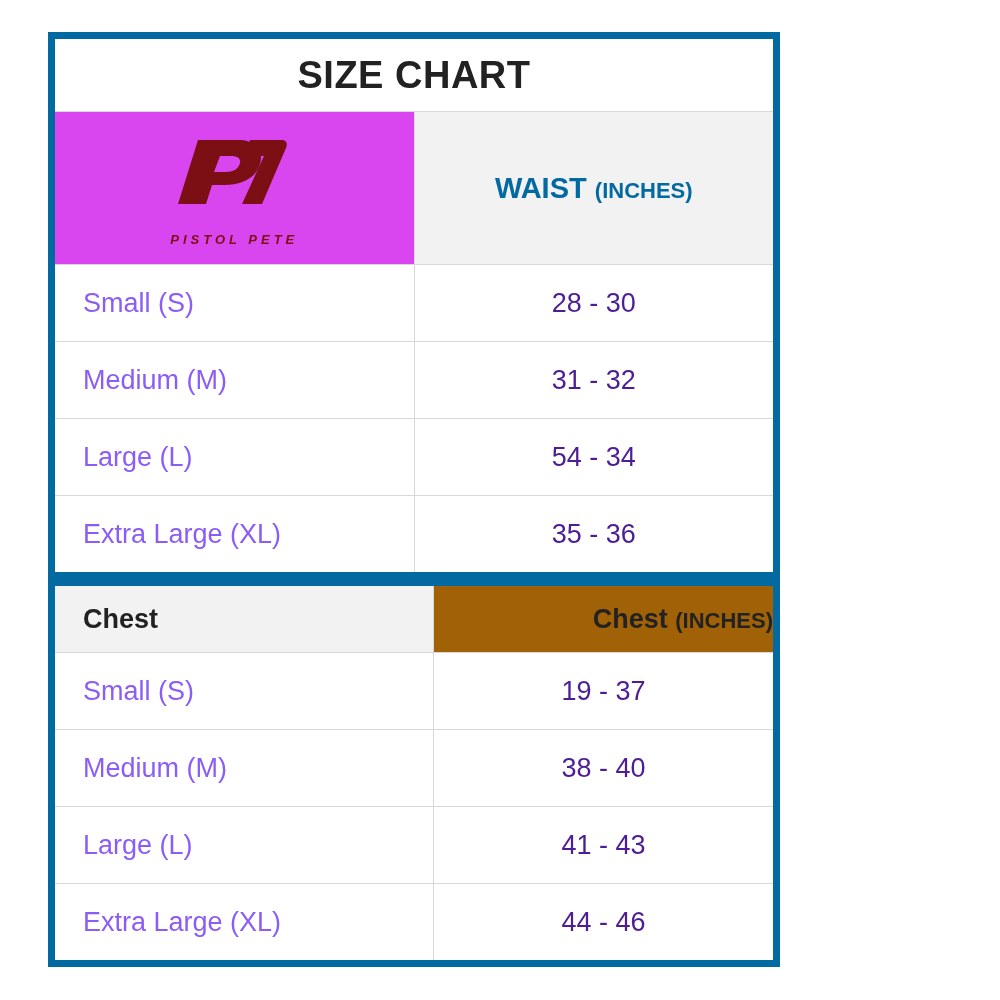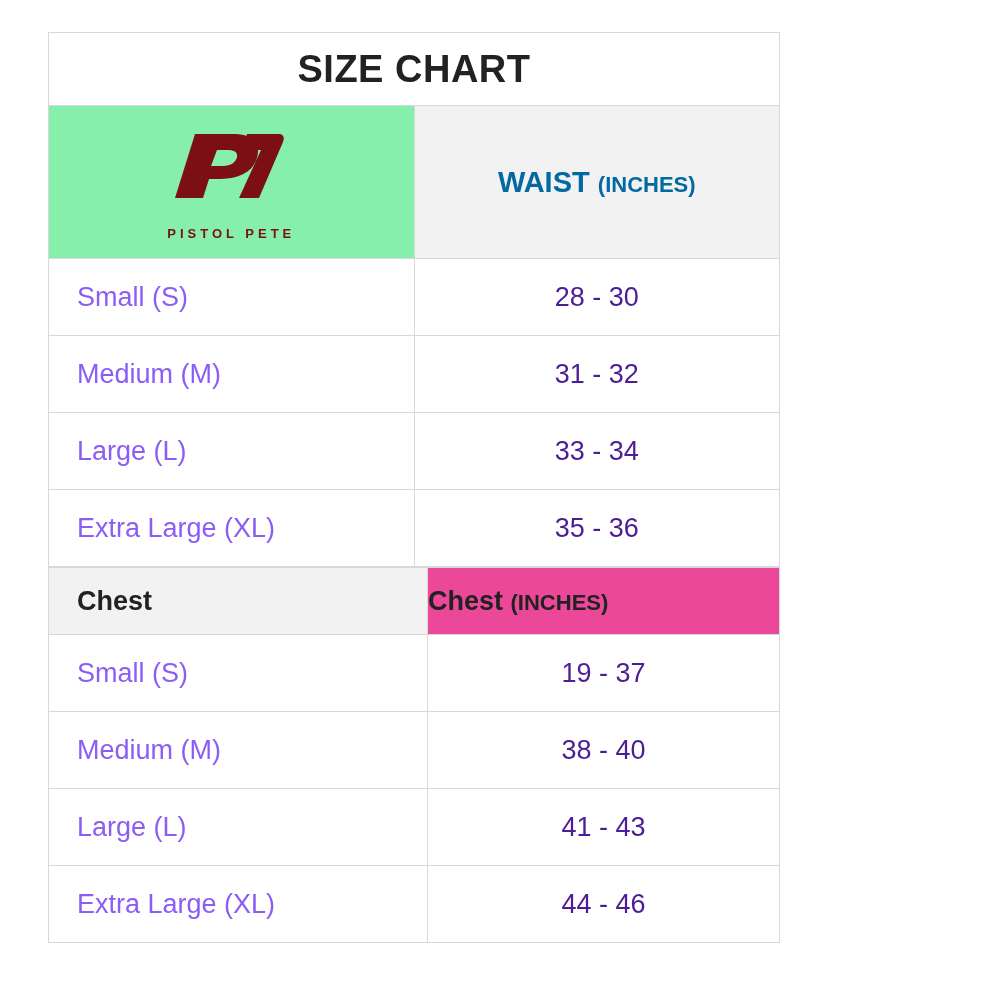--- a/index.html
+++ b/index.html
@@ -15,21 +15,21 @@
     -webkit-font-smoothing: antialiased;
   }
   .page {
     position: relative;
     width: 1000px;
     height: 1000px;
     box-sizing: border-box;
     padding: 32px 48px;
   }
   .chart-block {
-    border: 1px solid #0369a1;
+    border: 7px solid #0369a1;
     border-collapse: collapse;
     width: 732px;
     table-layout: fixed;
   }
   .chart-block + .chart-block {
   }
   .chart-block td, .chart-block th {
     border: 1px solid #d8d8d8;
     padding: 0;
     vertical-align: middle;
@@ -39,21 +39,22 @@
     text-align: center;
     font-size: 38px;
     font-weight: bold;
     letter-spacing: 0.5px;
     color: #222;
   }
   .logo-cell {
     width: 350px;
     height: 152px;
     text-align: center;
-    background: #86efac;
+    background: #d946ef;
+    font-style: italic;
   }
   .head-cell {
     background: #f2f2f2;
     text-align: center;
     font-size: 29px;
     font-weight: bold;
     color: #0369a1;
   }
   .head-cell .unit {
     font-size: 22px;
@@ -76,24 +77,24 @@
     width: 350px;
     height: 66px;
     padding-left: 28px !important;
     font-size: 27px;
     font-weight: bold;
     background: #f2f2f2;
     color: #222;
   }
   .sub-head-value {
     height: 66px;
-    text-align: left;
+    text-align: right;
     font-size: 27px;
     font-weight: bold;
-    background: #ec4899;
+    background: #a16207;
     color: #222;
   }
   .sub-head-value .unit {
     font-size: 22px;
   }
   .logo-wrap {
     display: flex;
     flex-direction: column;
     align-items: center;
     justify-content: center;
@@ -141,21 +142,21 @@
     <tr>
       <td class="row-label">Small (S)</td>
       <td class="row-value">28 - 30</td>
     </tr>
     <tr>
       <td class="row-label">Medium (M)</td>
       <td class="row-value">31 - 32</td>
     </tr>
     <tr>
       <td class="row-label">Large (L)</td>
-      <td class="row-value">33 - 34</td>
+      <td class="row-value">54 - 34</td>
     </tr>
     <tr>
       <td class="row-label">Extra Large (XL)</td>
       <td class="row-value">35 - 36</td>
     </tr>
   </tbody>
     </table>
 
   <table class="chart-block">
     <tbody>

